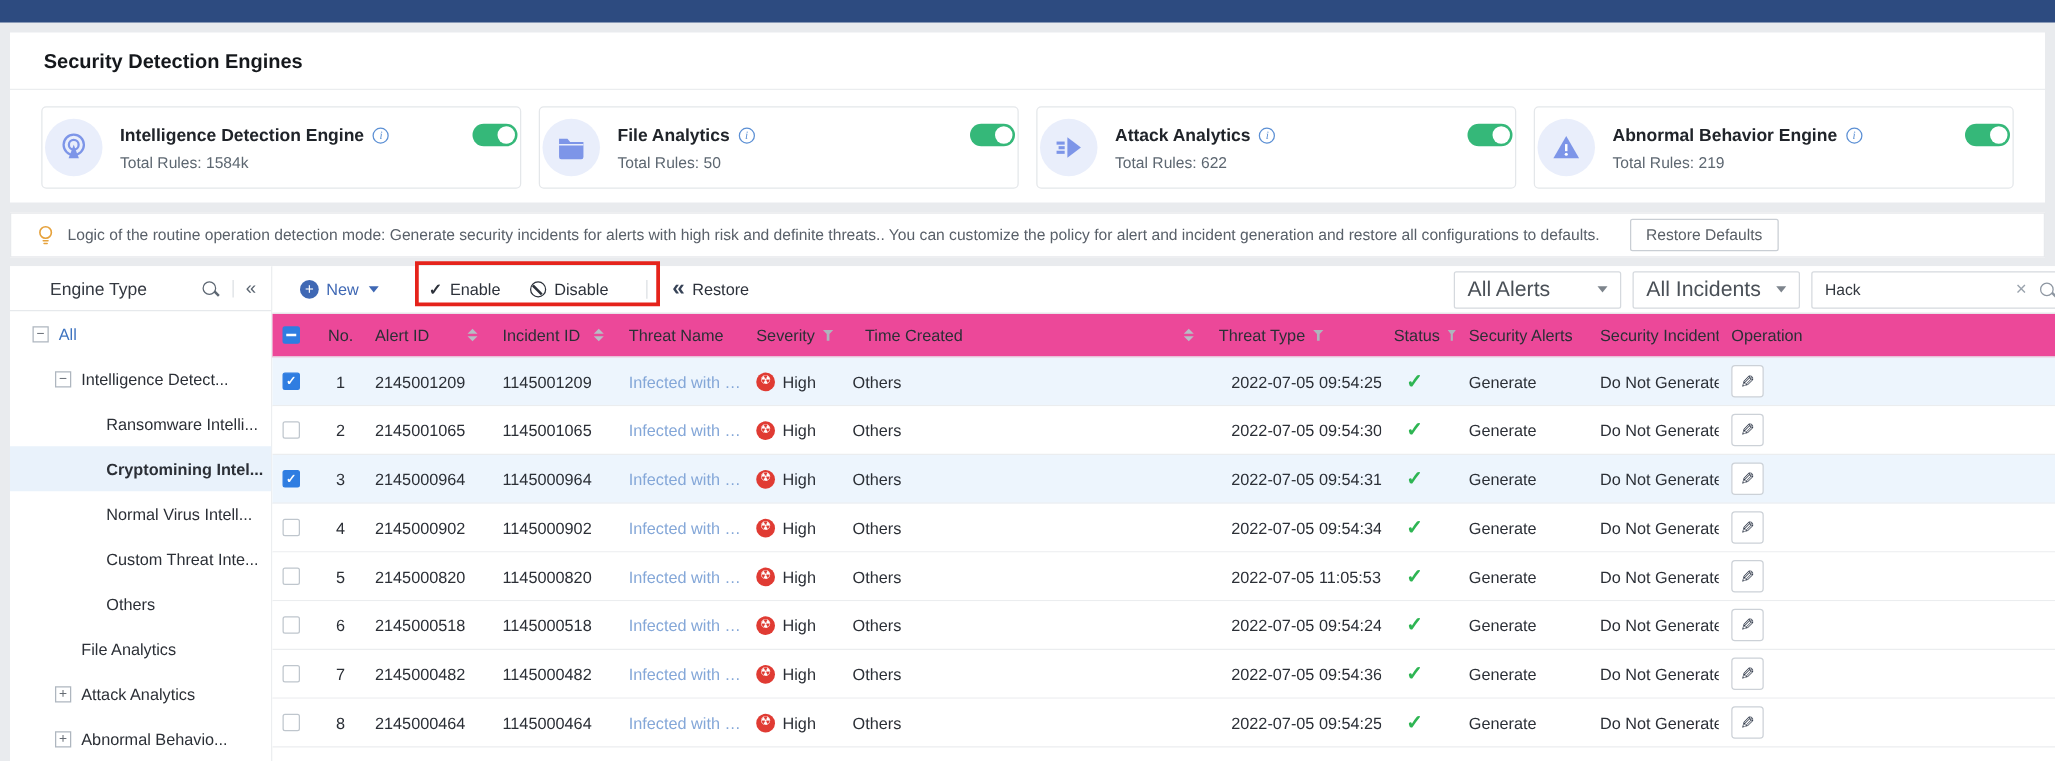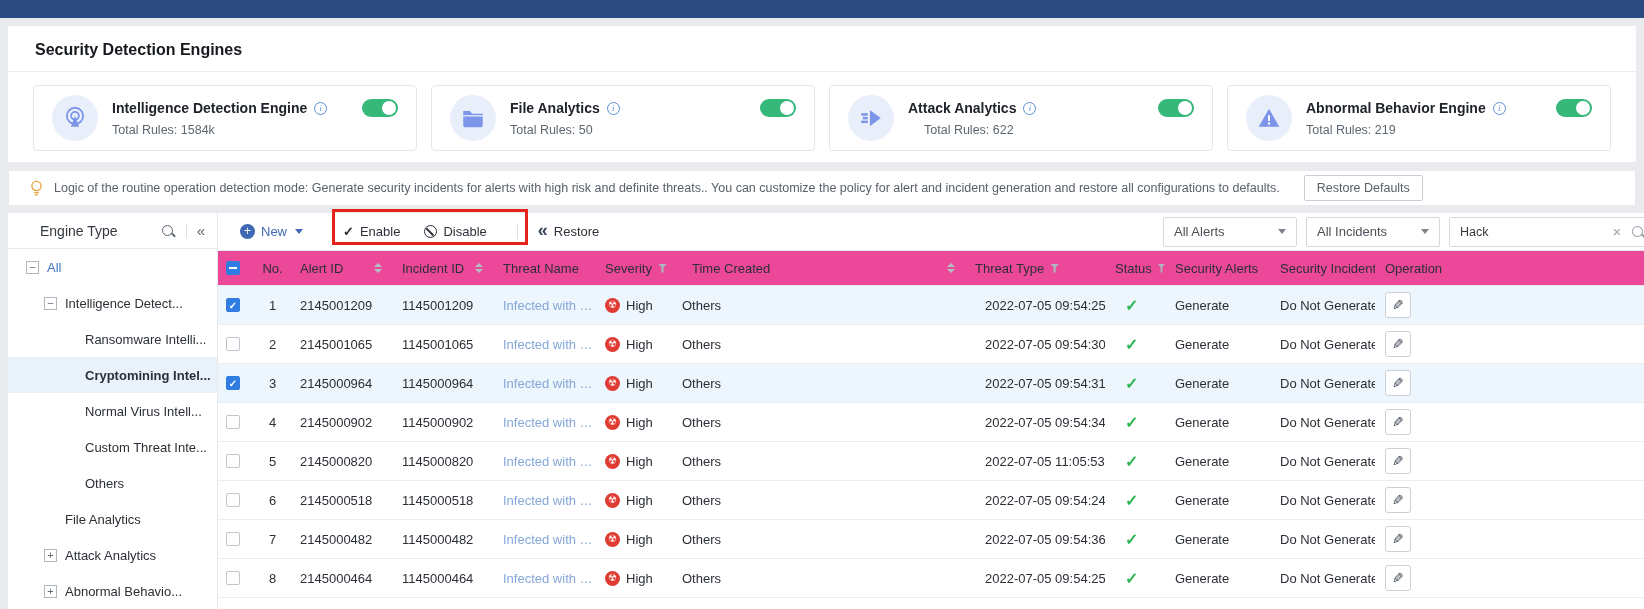--- a/index.html
+++ b/index.html
@@ -10,21 +10,21 @@
     font-family:"Liberation Sans", sans-serif;
     color:#2b2f36;
   }
   
   .topbar { height:18px; background:#2d4b80; }
 
   
   .panel { margin:8px 8px 0 8px; background:#fff; height:136px; }
   .panel-title { font-size:16px; font-weight:bold; color:#15181c; padding:15px 0 12px 27px; border-bottom:1px solid #ebedef; }
   .cards { display:flex; gap:14px; padding:13px 25px 0 25px; }
-  .card { flex:1; border:1px solid #e4e7ea; border-radius:4px; background:#fff; display:flex; align-items:center; gap:14px; padding:10px 18px; height:66px; }
+  .card { flex:1; border:1px solid #e4e7ea; border-radius:4px; background:#fff; display:flex; align-items:center; gap:14px; padding:10px 2px; height:66px; }
   .card-icon { width:46px; height:46px; min-width:46px; border-radius:50%; background:#e9eefb; display:flex; align-items:center; justify-content:center; }
   .card-body { flex:1; min-width:0; }
   .card-title-row { display:flex; align-items:center; gap:7px; }
   .card-name { font-size:14px; font-weight:bold; color:#20242a; white-space:nowrap; }
   .info-ic { width:13px; height:13px; min-width:13px; border:1px solid #5b8fd4; border-radius:50%; color:#5b8fd4; font-size:9px; line-height:11px; text-align:center; font-style:italic; font-family:"Liberation Serif",serif; }
   .card-sub { font-size:12.5px; color:#5d6771; margin-top:6px; white-space:nowrap; }
   .toggle { margin-left:auto; width:36px; height:18px; min-width:36px; border-radius:9px; background:#c7ccd2; position:relative; cursor:pointer; }
   .toggle.on { background:#35b879; }
   .toggle::after { content:""; position:absolute; top:2px; left:2px; width:14px; height:14px; border-radius:50%; background:#fff; }
   .toggle.on::after { left:auto; right:2px; }
@@ -65,21 +65,21 @@
   .caret { width:0; height:0; border-left:4px solid transparent; border-right:4px solid transparent; border-top:5px solid #3f68b4; margin-left:2px; }
   .check-ic::after { content:"\2713"; font-weight:bold; font-size:13px; color:#2c313a; }
   .disable-ic { width:13px; height:13px; min-width:13px; border:1.5px solid #2c313a; border-radius:50%; position:relative; }
   .disable-ic::after { content:""; position:absolute; left:0; top:4.6px; width:10px; height:1.6px; background:#2c313a; transform:rotate(45deg); }
   .restore-ic::after { content:"\00AB"; font-size:18px; font-weight:bold; color:#374357; line-height:12px; display:inline-block; margin-top:-3px; }
   .grp-enable { margin-left:40px;align-items:flex-end; }
   .grp-disable { margin-left:24px; }
   .tb-sep { width:1px; height:15px; background:#dcdfe3; margin-left:30px; }
   .grp-restore { margin-left:20px; }
   .filters { position:absolute; left:945px; top:50%; transform:translateY(-50%); display:flex; align-items:center; gap:9px; }
-  .select { width:134px; height:30px; border:1px solid #d5d9de; border-radius:2px; background:#fff; display:flex; align-items:center; justify-content:space-between; padding:0 10px; font-size:13px; color:#4a5057; cursor:pointer; white-space:nowrap; }
+  .select { width:134px; height:30px; border:1px solid #d5d9de; border-radius:2px; background:#fff; display:flex; align-items:center; justify-content:space-between; padding:0 10px; font-size:17px; color:#4a5057; cursor:pointer; white-space:nowrap; }
   .select .caret { border-top-color:#7d848c; }
   .search { width:250px; height:30px; border:1px solid #d5d9de; border-radius:2px; background:#fff; display:flex; align-items:center; padding:0 10px; }
   .search input { width:150px; border:none; outline:none; font-size:12.5px; color:#33383f; font-family:inherit; background:transparent; }
   .clear-ic { width:14px; color:#9aa3ad; font-size:15px; line-height:1; cursor:pointer; text-align:center; }
   .clear-ic::after { content:"\00D7"; }
   .search .mag { margin-left:8px; }
   .search .mag::before { border-color:#8d96a1; }
   .search .mag::after { background:#8d96a1; }
 
   
@@ -164,21 +164,21 @@
           <rect x="3" y="14.4" width="6" height="2.3" fill="#7d95e8"></rect>
           <polygon points="11,4.5 21,12 11,19.5" fill="#7d95e8"></polygon>
         </svg>
       </span>
       <span class="card-body">
         <span class="card-title-row">
           <span class="card-name">Attack Analytics</span>
           <span class="info-ic">i</span>
           <span class="toggle on"></span>
         </span>
-        <span class="card-sub" style="display:block;margin-left:16px;">Total Rules: 622</span>
+        <span class="card-sub" style="display:block;">Total Rules: 622</span>
       </span>
     </div>
 
     <div class="card">
       <span class="card-icon">
         <svg width="26" height="26" viewBox="0 0 24 24">
           <path d="M12 3.5 L21.5 20 H2.5 Z" fill="#7d95e8"></path>
           <rect x="11.1" y="9.5" width="1.8" height="5.2" fill="#fff"></rect>
           <circle cx="12" cy="17" r="1.15" fill="#fff"></circle>
         </svg>

